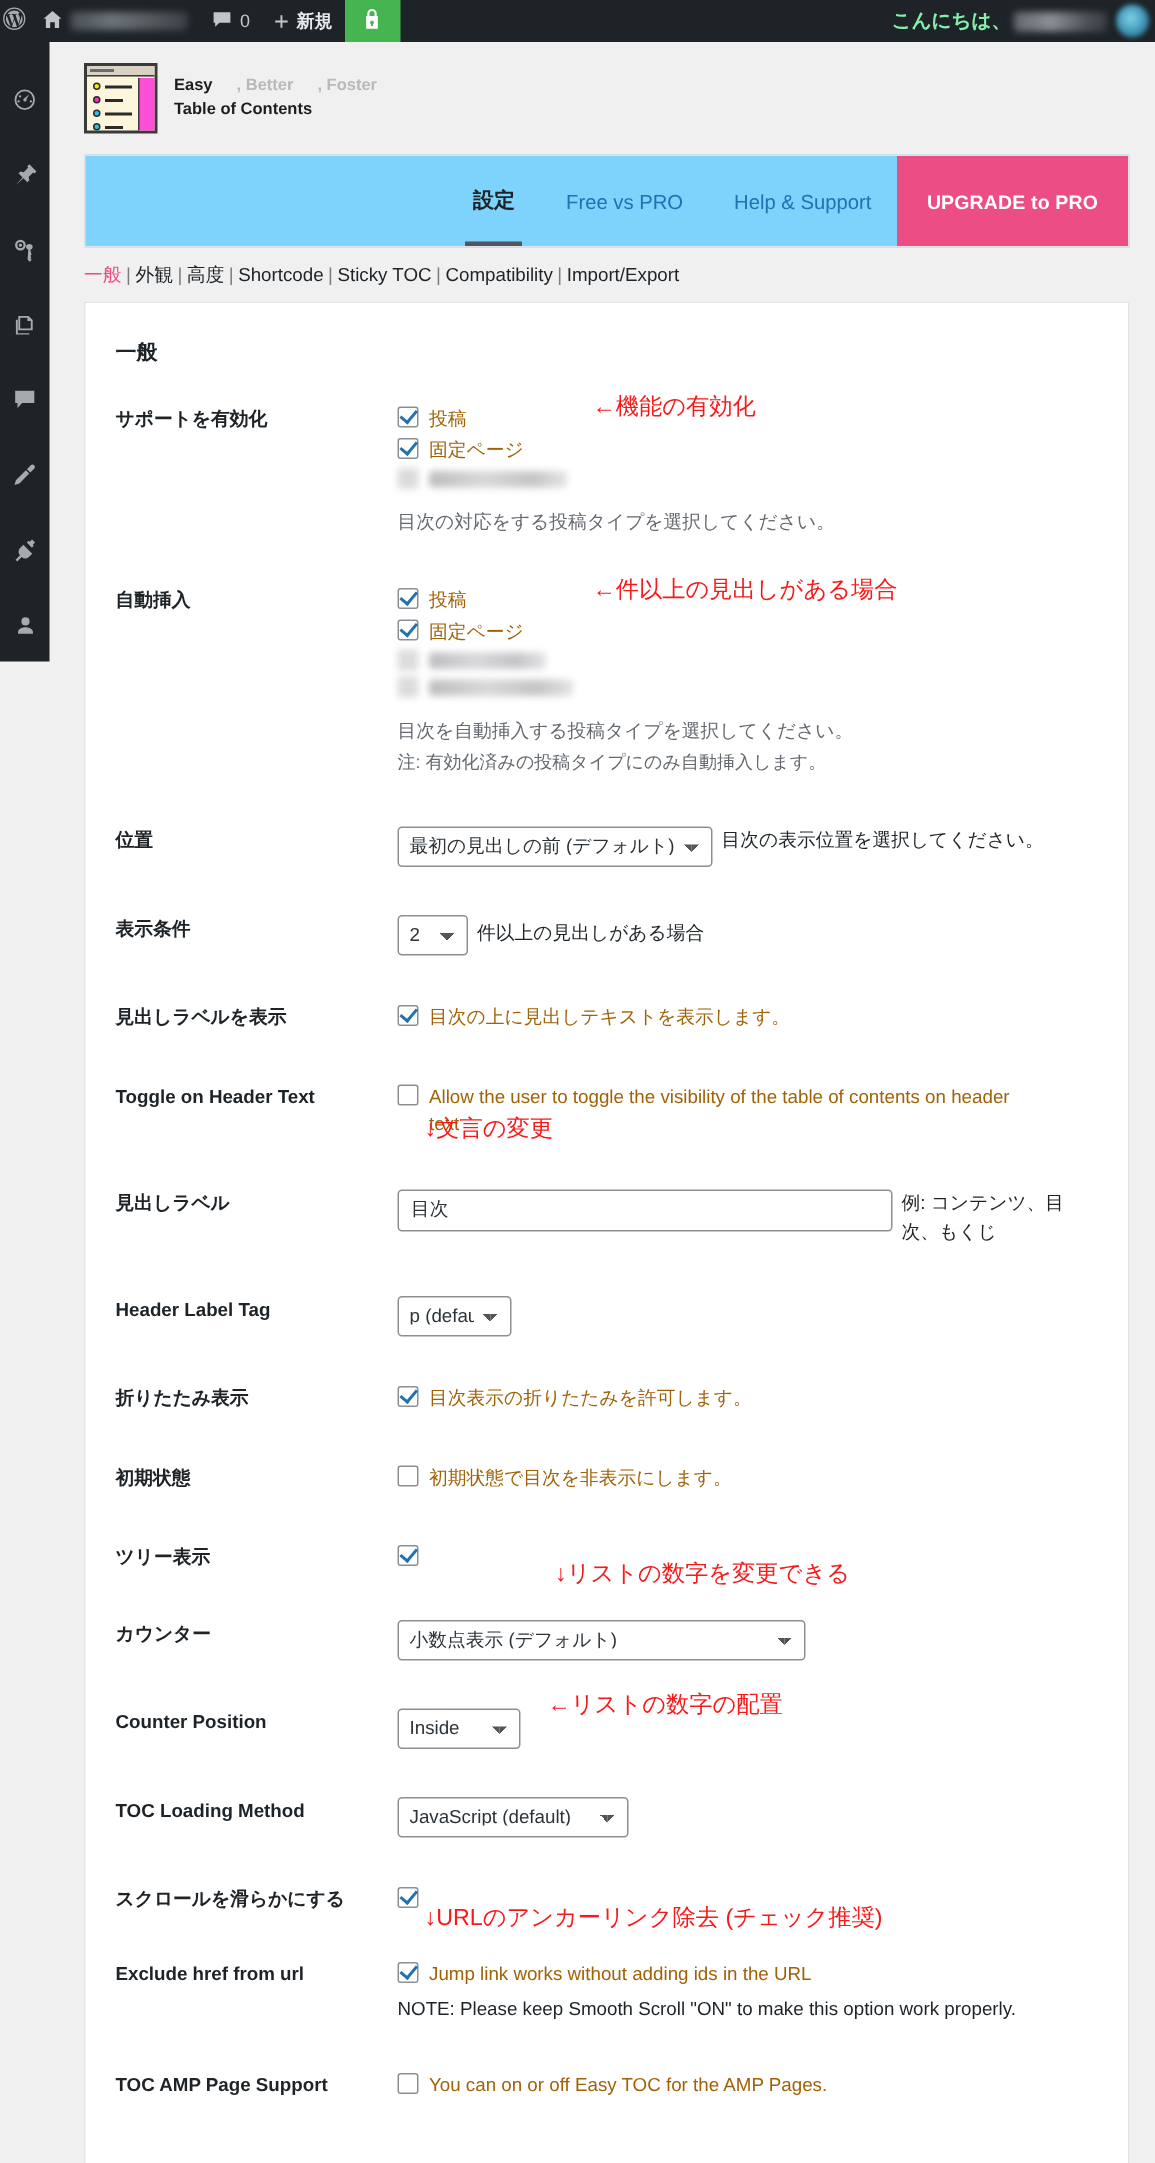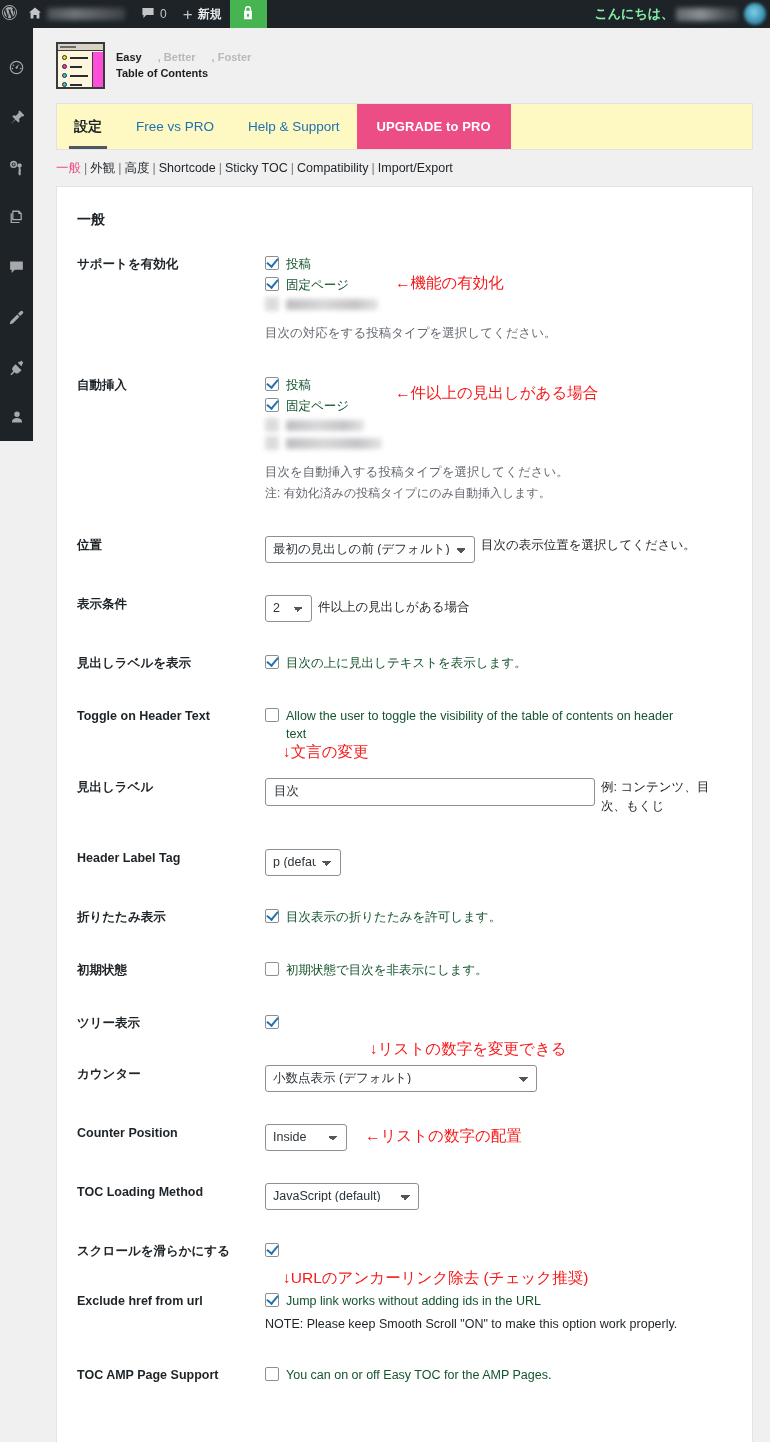--- a/index.html
+++ b/index.html
@@ -74,22 +74,22 @@
   .pl-dot { width: 5px; height: 5px; border-radius: 50%; border: 1px solid #2b2b2b; }
   .pl-bar { width: 18px; height: 2px; background: #2b2b2b; }
   .pl-bar.s { width: 12px; }
   .plugin-title { font-size: 11px; line-height: 1.45; }
   .pt-easy { font-weight: 700; color: #1d1d1d; }
   .pt-grey { color: #b9b9b9; font-weight: 700; padding-left: 16px; }
   .pt-toc { font-weight: 700; color: #1d1d1d; display: block; }
 
   
   .tabs-wrap {
-    margin: 0 17px 0 23px; background: #fef9c3; border: 1px solid #e2e2e4;
-    height: 47px; display: flex; align-items: stretch; position: relative;
+    margin: 0 17px 0 23px; background: #7dd3fc; border: 1px solid #e2e2e4;
+    height: 62px; display: flex; align-items: stretch; position: relative; justify-content: flex-end;
   }
   .tab {
     display: flex; align-items: center; padding: 0 17px; font-size: 13.5px;
     color: #2271b1; position: relative; cursor: pointer;
   }
   .tab.active { color: #1d2327; font-weight: 700; }
   .tab.active:after {
     content: ""; position: absolute; left: 12px; right: 12px; bottom: 0; height: 3px; background: #50575e;
   }
   .tab.jp { font-size: 14px; }
@@ -124,21 +124,21 @@
   .cbrow { display: flex; align-items: flex-start; gap: 7px; margin-bottom: 3px; line-height: 1.45; }
   .cb {
     width: 14px; height: 14px; flex: 0 0 auto; margin-top: 1px;
     border: 1px solid #8c8f94; border-radius: 2px; background: #fff; position: relative;
   }
   .cb.checked:after {
     content: ""; position: absolute; left: 3px; top: -1px; width: 5px; height: 9px;
     border-right: 2px solid #2271b1; border-bottom: 2px solid #2271b1;
     transform: rotate(40deg);
   }
-  .cb-label { font-size: 12.5px; color: #14532d; }
+  .cb-label { font-size: 12.5px; color: #a16207; }
   .cb-label.en { font-size: 12.5px; }
   .blur-opt { display: flex; align-items: center; gap: 7px; margin-bottom: 4px; }
   .blur-box { width: 14px; height: 14px; background: #dcdcde; border-radius: 2px; filter: blur(2.5px); flex: 0 0 auto; }
   .blur-txt { height: 11px; border-radius: 2px; background: linear-gradient(90deg,#bdbdc0,#d8d8da 40%,#c4c4c7 75%,#e4e4e6); filter: blur(2.6px); }
   .desc { color: #646970; font-size: 12.5px; line-height: 1.65; margin-top: 12px; }
   .desc.small { font-size: 12px; }
 
   select.wp {
     font-family: "Liberation Sans", sans-serif; font-size: 12.5px; color: #2c3338;
     border: 1px solid #8c8f94; border-radius: 3px; background: #fff;
@@ -509,20 +509,20 @@
               <span class="cb-label en">You can on or off Easy TOC for the AMP Pages.</span>
             </div>
           </td>
         </tr>
 
       </tbody>
         </table>
     </div>
   </div>
 
-  <div class="anno" style="left:395px; top:273px">←機能の有効化</div>
+  <div class="anno" style="left:395px; top:261px">←機能の有効化</div>
   <div class="anno" style="left:395px; top:383px">←件以上の見出しがある場合</div>
   <div class="anno" style="left:283px; top:742px">↓文言の変更</div>
   <div class="anno" style="left:370px; top:1039px">↓リストの数字を変更できる</div>
   <div class="anno" style="left:365px; top:1126px">←リストの数字の配置</div>
   <div class="anno" style="left:283px; top:1268px">↓URLのアンカーリンク除去 (チェック推奨)</div>
 
 </div>
 
 </body></html>

